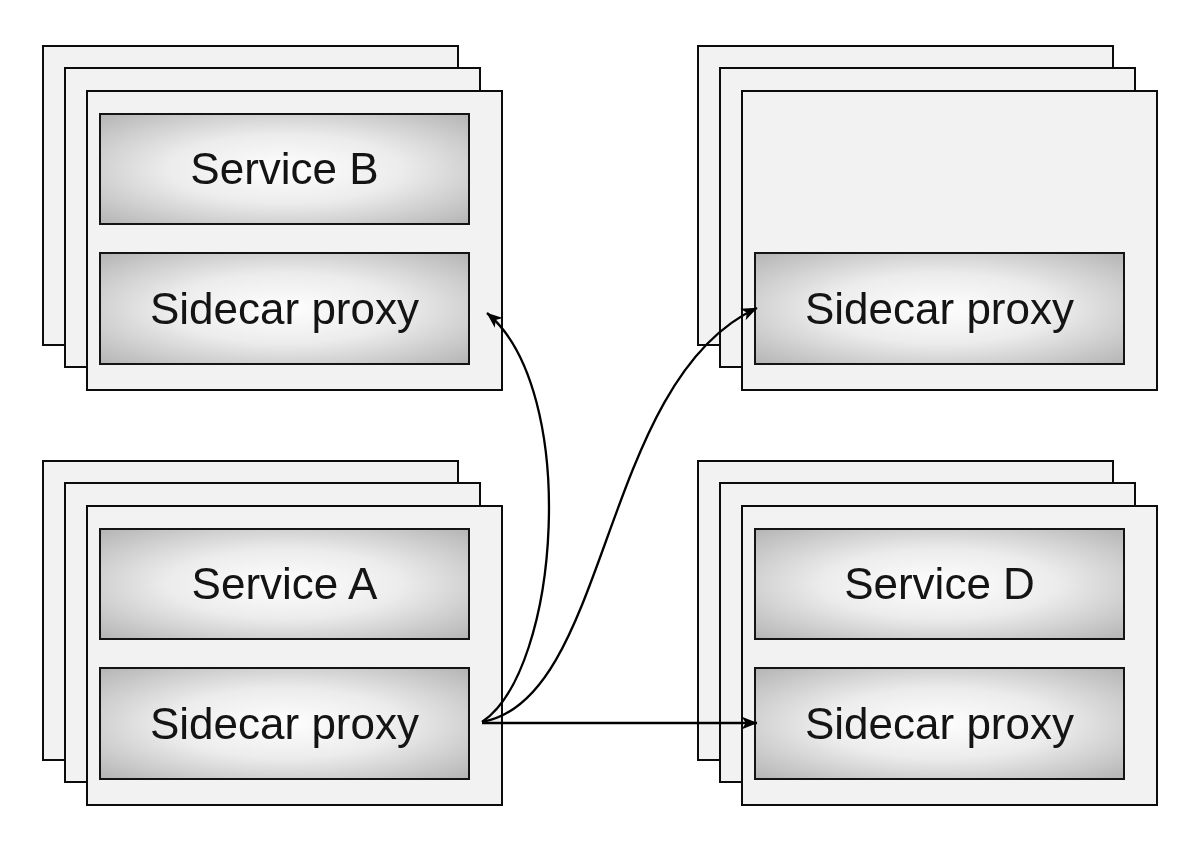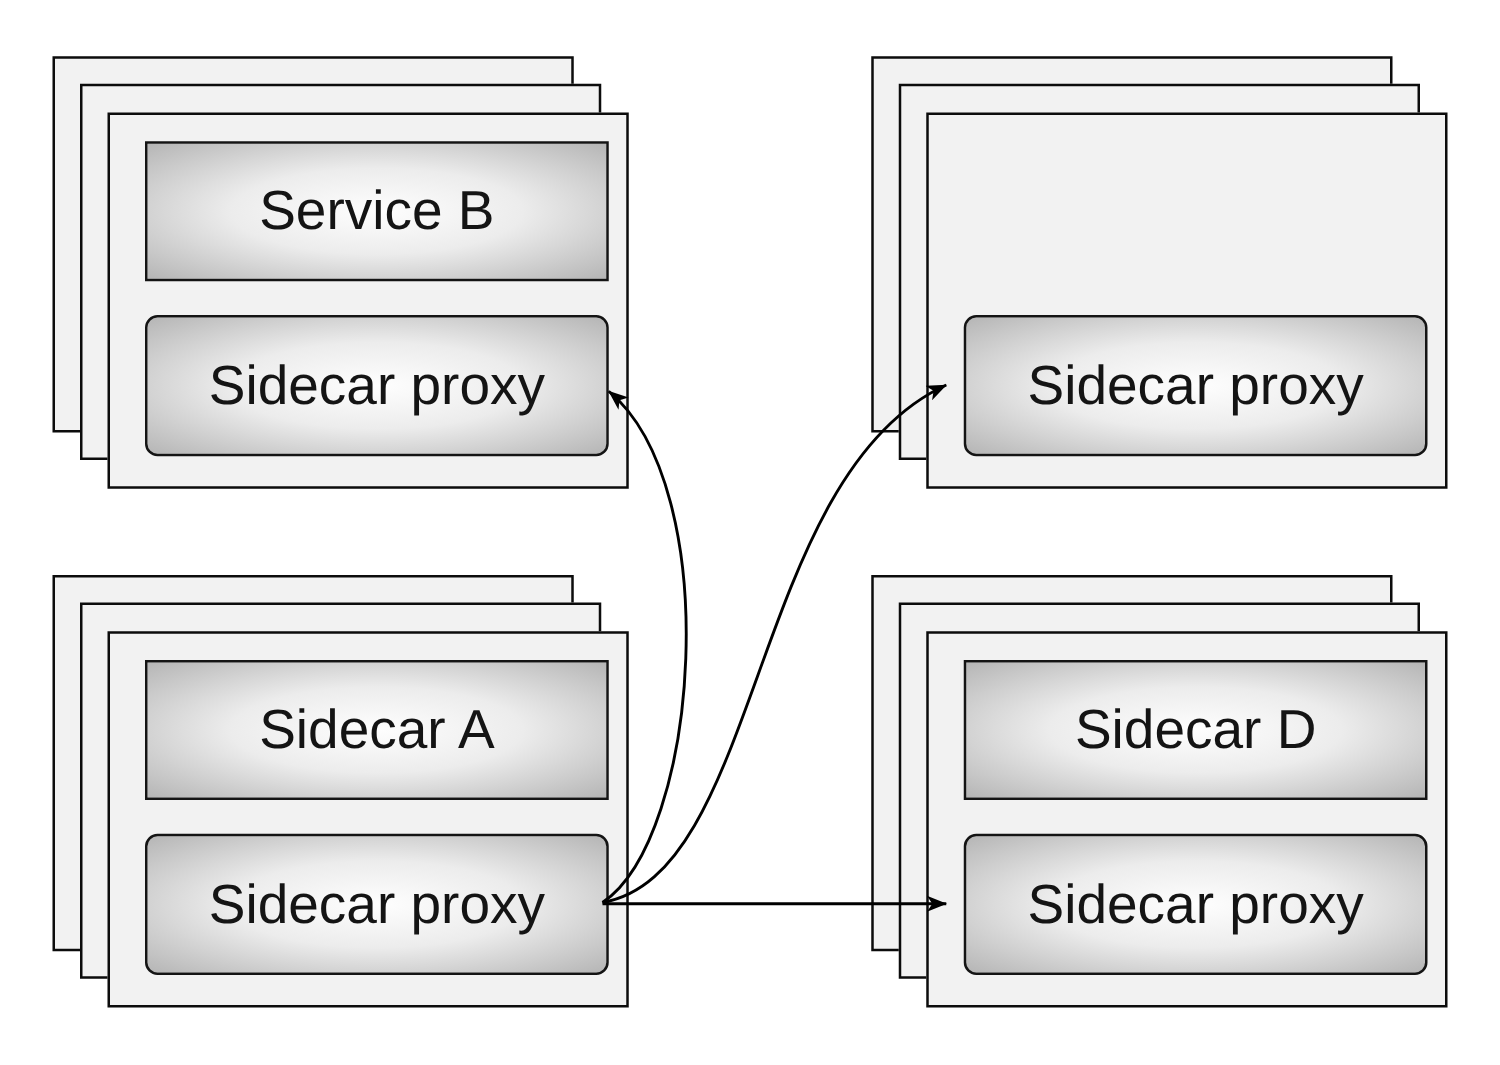--- a/index.html
+++ b/index.html
@@ -30,36 +30,36 @@
     background: #f2f2f2;
     border: 2.5px solid #0c0c0c;
     box-sizing: border-box;
   }
   .card.back  { left: 0;    top: 0;    }
   .card.mid   { left: 22px; top: 22px; }
   .card.front { left: 44px; top: 45px; }
 
   .box {
     position: absolute;
-    left: 28px;
+    left: 11px;
     width: 371px;
     height: 112px;
     border: 2.5px solid #141414;
     box-sizing: border-box;
     background: radial-gradient(ellipse farthest-corner at 50% 50%,
                 #fefefe 0%, #ececec 45%, #b5b5b5 100%);
     display: flex;
     align-items: center;
     justify-content: center;
     font-size: 44px;
     color: #141414;
     white-space: nowrap;
   }
   .box.service { top: 21px; }
-  .box.proxy   { top: 160px; height: 113px; border-radius: 10px; }
+  .box.proxy   { top: 160px; height: 113px; }
 
   .arrows {
     position: absolute;
     left: 0;
     top: 0;
     pointer-events: none;
   }
 </style>
 </head>
 <body>
@@ -87,34 +87,34 @@
         <span>Sidecar proxy</span>
       </div>
     </div>
   </div>
 
   <div class="group g-service-a">
     <div class="card back"></div>
     <div class="card mid"></div>
     <div class="card front">
       <div class="box service">
-        <span>Sidecar A</span>
+        <span>Service A</span>
       </div>
       <div class="box proxy">
         <span>Sidecar proxy</span>
       </div>
     </div>
   </div>
 
   <div class="group g-service-d">
     <div class="card back"></div>
     <div class="card mid"></div>
     <div class="card front">
       <div class="box service">
-        <span>Sidecar D</span>
+        <span>Service D</span>
       </div>
       <div class="box proxy">
         <span>Sidecar proxy</span>
       </div>
     </div>
   </div>
 
   <svg class="arrows" width="1200" height="852" viewBox="0 0 1200 852">
     <defs>
       <marker id="arrowhead" markerUnits="userSpaceOnUse" markerWidth="17" markerHeight="13" viewBox="0 0 16 12" refX="14.5" refY="6" orient="auto">

